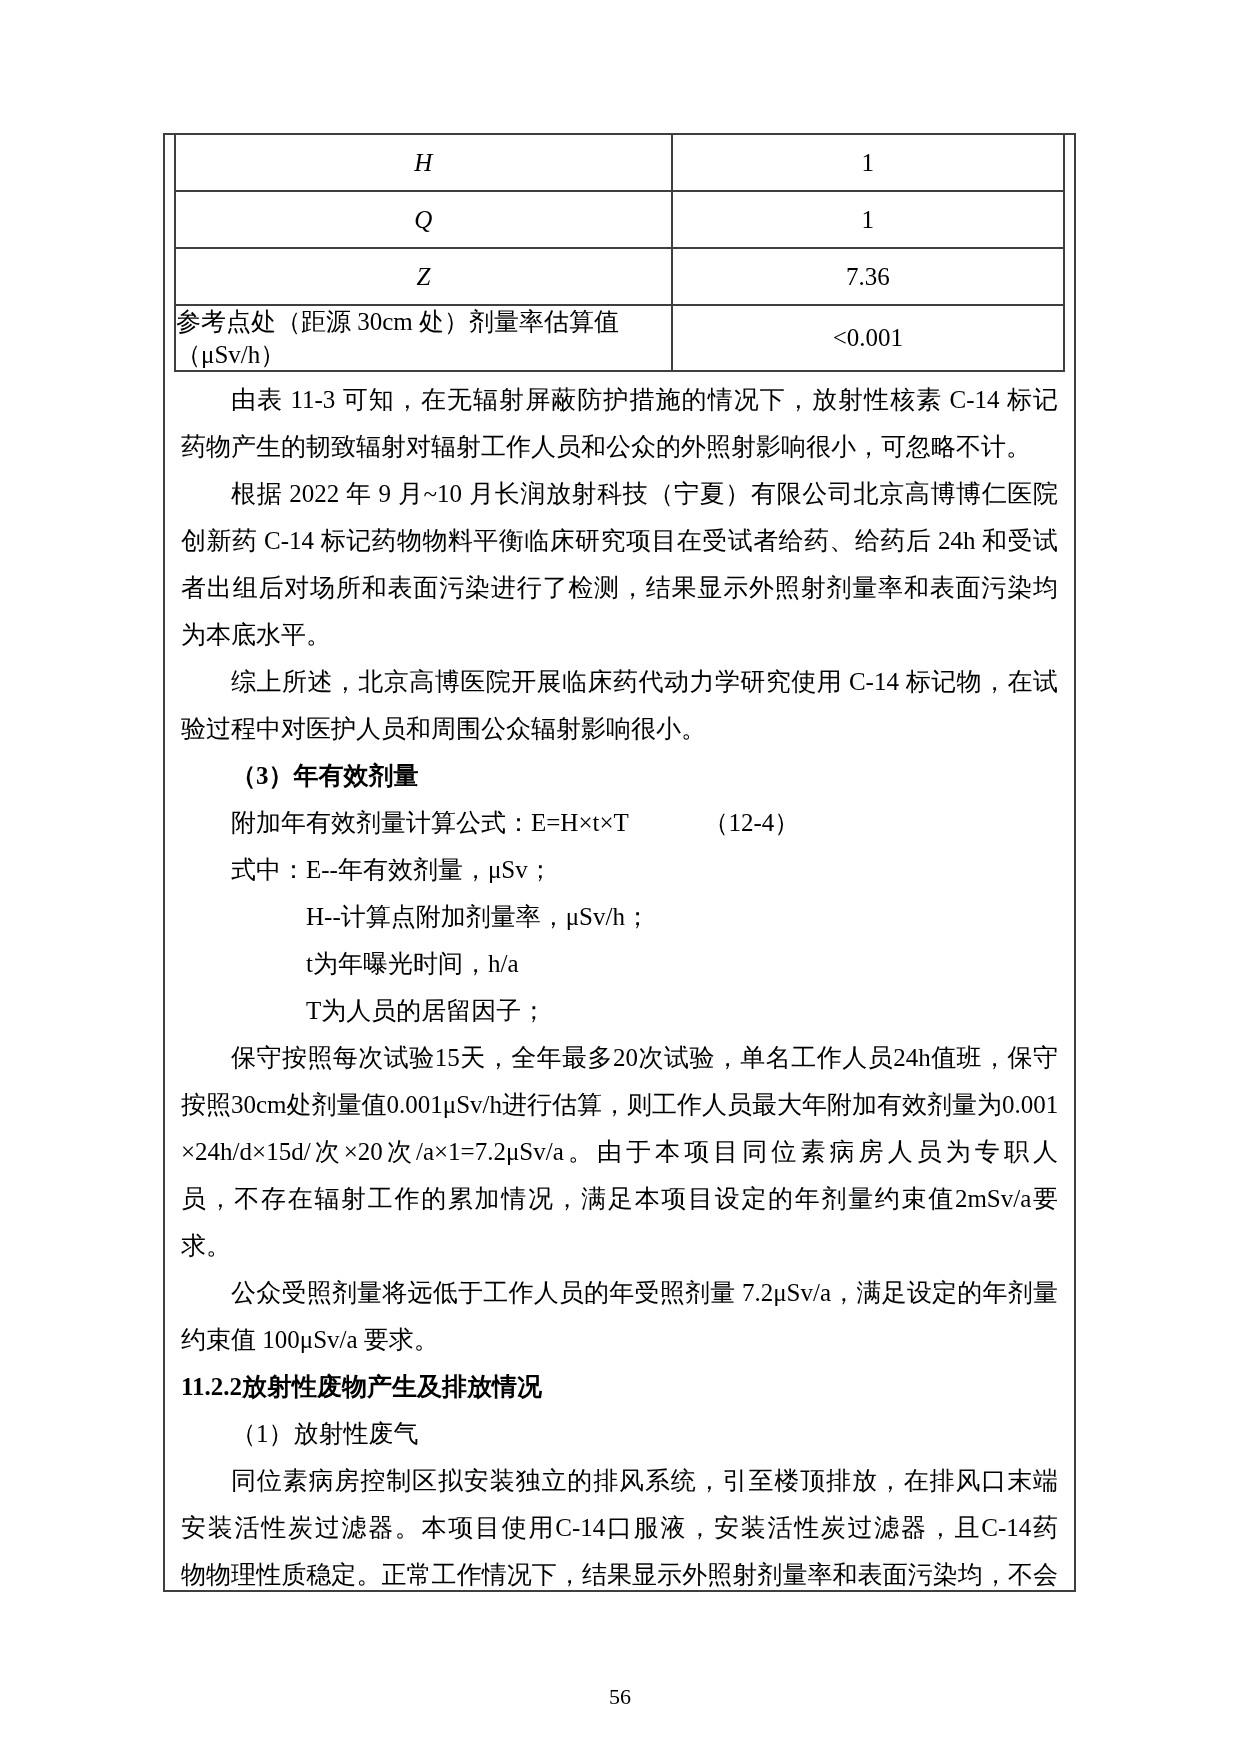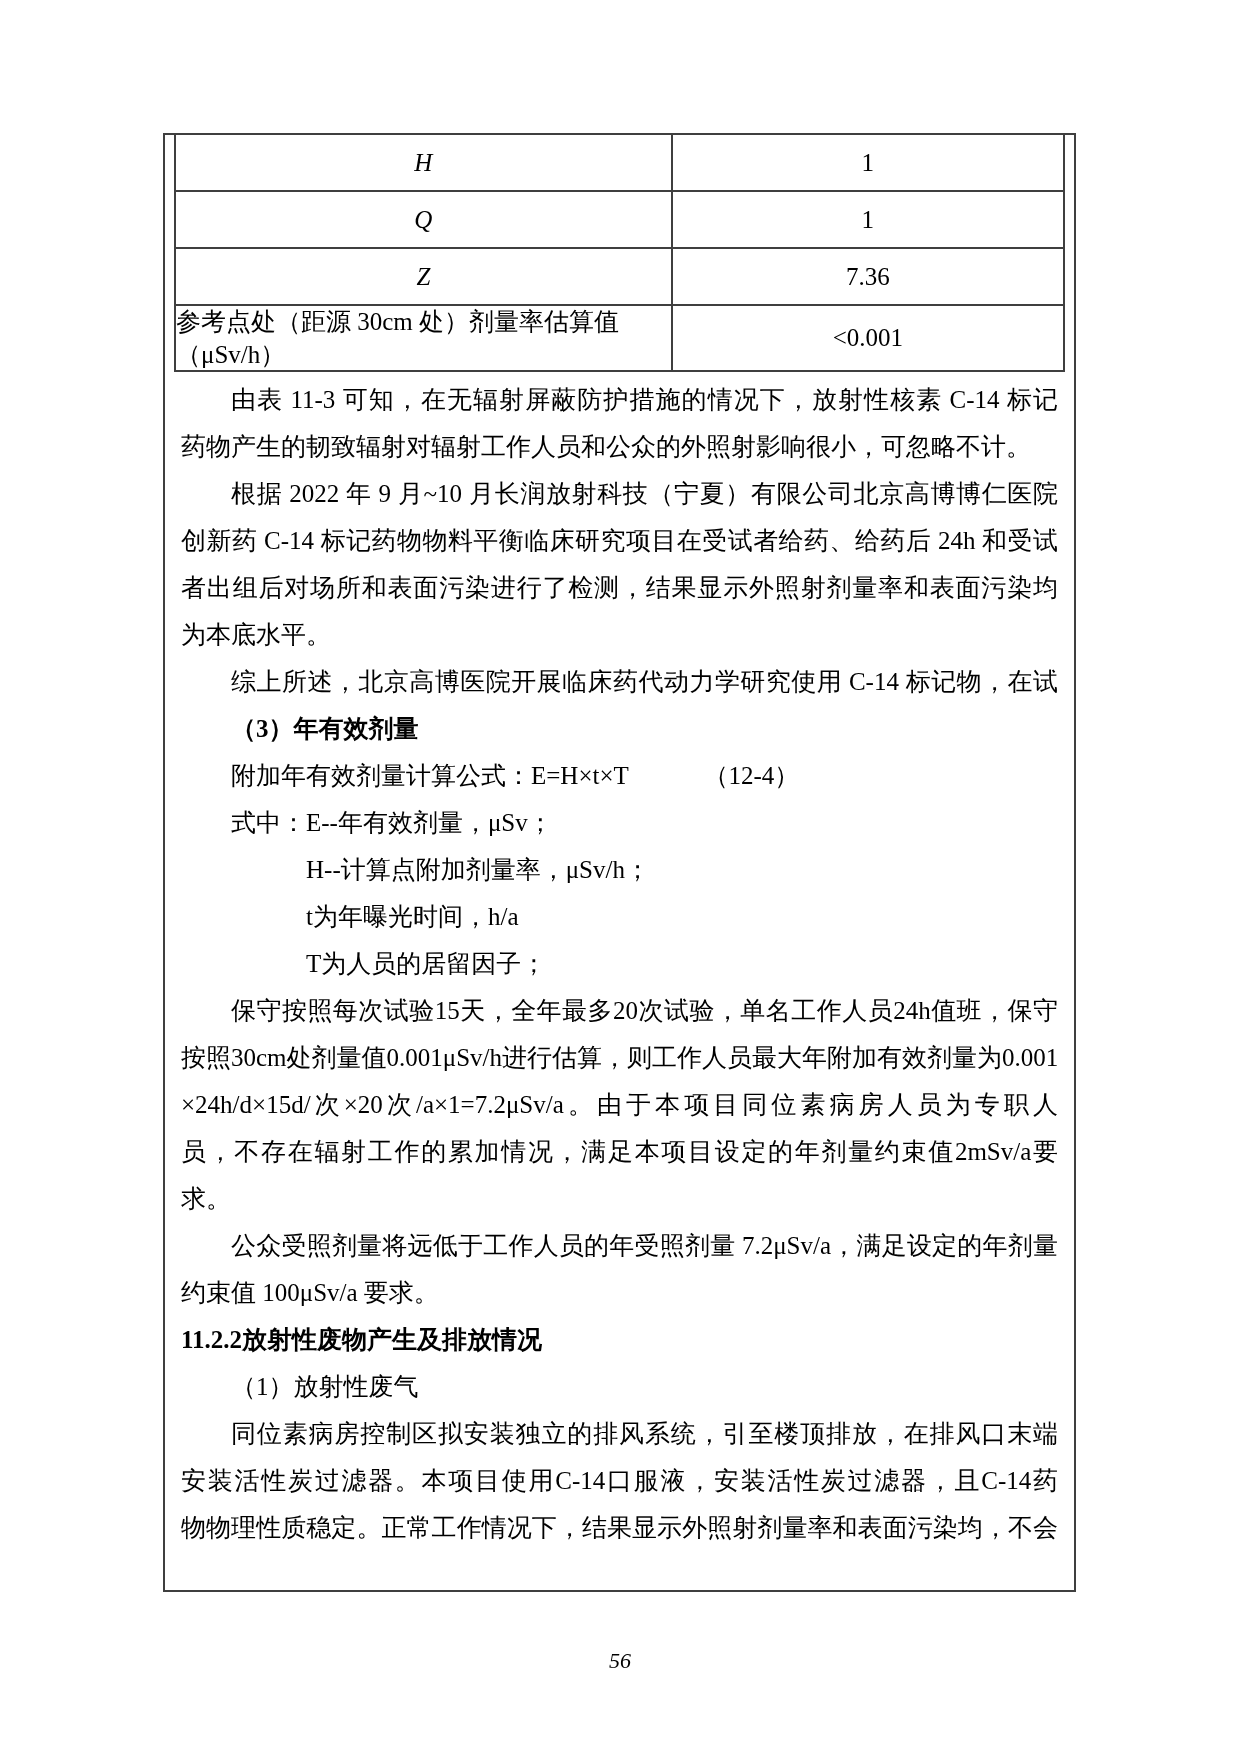--- a/index.html
+++ b/index.html
@@ -34,23 +34,22 @@
   }
   
   .s-ji{text-indent:50px;text-align:justify;text-align-last:justify;}
   .s-j{text-align:justify;text-align-last:justify;}
   .s-i{text-indent:50px;}
   .s-f{}
   .s-bi{text-indent:50px;font-weight:bold;}
   .s-b{font-weight:bold;}
   .s-sub{text-indent:125px;}
   .pagenum{
-    position:absolute;left:0;top:1648px;width:100%;text-align:center;
+    position:absolute;left:0;top:1684px;width:100%;text-align:center;
     font-size:22px;
-    font-style:italic;
   }
 </style>
 </head>
 <body>
 
 <div class="outer">
   <div class="dose-table" id="dose-table">
       <div class="t-row h55">
         <div class="t-cell t-param it">H</div>
         <div class="t-cell t-value">1</div>
@@ -69,20 +68,21 @@
       </div>
     </div>
   <div class="textblock" id="textblock">
       <div class="line s-ji">由表 11-3 可知，在无辐射屏蔽防护措施的情况下，放射性核素 C-14 标记</div>
       <div class="line s-f">药物产生的韧致辐射对辐射工作人员和公众的外照射影响很小，可忽略不计。</div>
       <div class="line s-ji">根据 2022 年 9 月~10 月长润放射科技（宁夏）有限公司北京高博博仁医院</div>
       <div class="line s-j">创新药 C-14 标记药物物料平衡临床研究项目在受试者给药、给药后 24h 和受试</div>
       <div class="line s-j">者出组后对场所和表面污染进行了检测，结果显示外照射剂量率和表面污染均</div>
       <div class="line s-f">为本底水平。</div>
       <div class="line s-ji">综上所述，北京高博医院开展临床药代动力学研究使用 C-14 标记物，在试</div>
+      <div class="line s-f">验过程中对医护人员和周围公众辐射影响很小。</div>
       <div class="line s-bi">（3）年有效剂量</div>
       <div class="line s-i">附加年有效剂量计算公式：E=H×t×T　　　（12-4）</div>
       <div class="line s-i">式中：E--年有效剂量，μSv；</div>
       <div class="line s-sub">H--计算点附加剂量率，μSv/h；</div>
       <div class="line s-sub">t为年曝光时间，h/a</div>
       <div class="line s-sub">T为人员的居留因子；</div>
       <div class="line s-ji">保守按照每次试验15天，全年最多20次试验，单名工作人员24h值班，保守</div>
       <div class="line s-j">按照30cm处剂量值0.001μSv/h进行估算，则工作人员最大年附加有效剂量为0.001μSv/h</div>
       <div class="line s-j">×24h/d×15d/次×20次/a×1=7.2μSv/a。由于本项目同位素病房人员为专职人</div>
       <div class="line s-j">员，不存在辐射工作的累加情况，满足本项目设定的年剂量约束值2mSv/a要</div>

